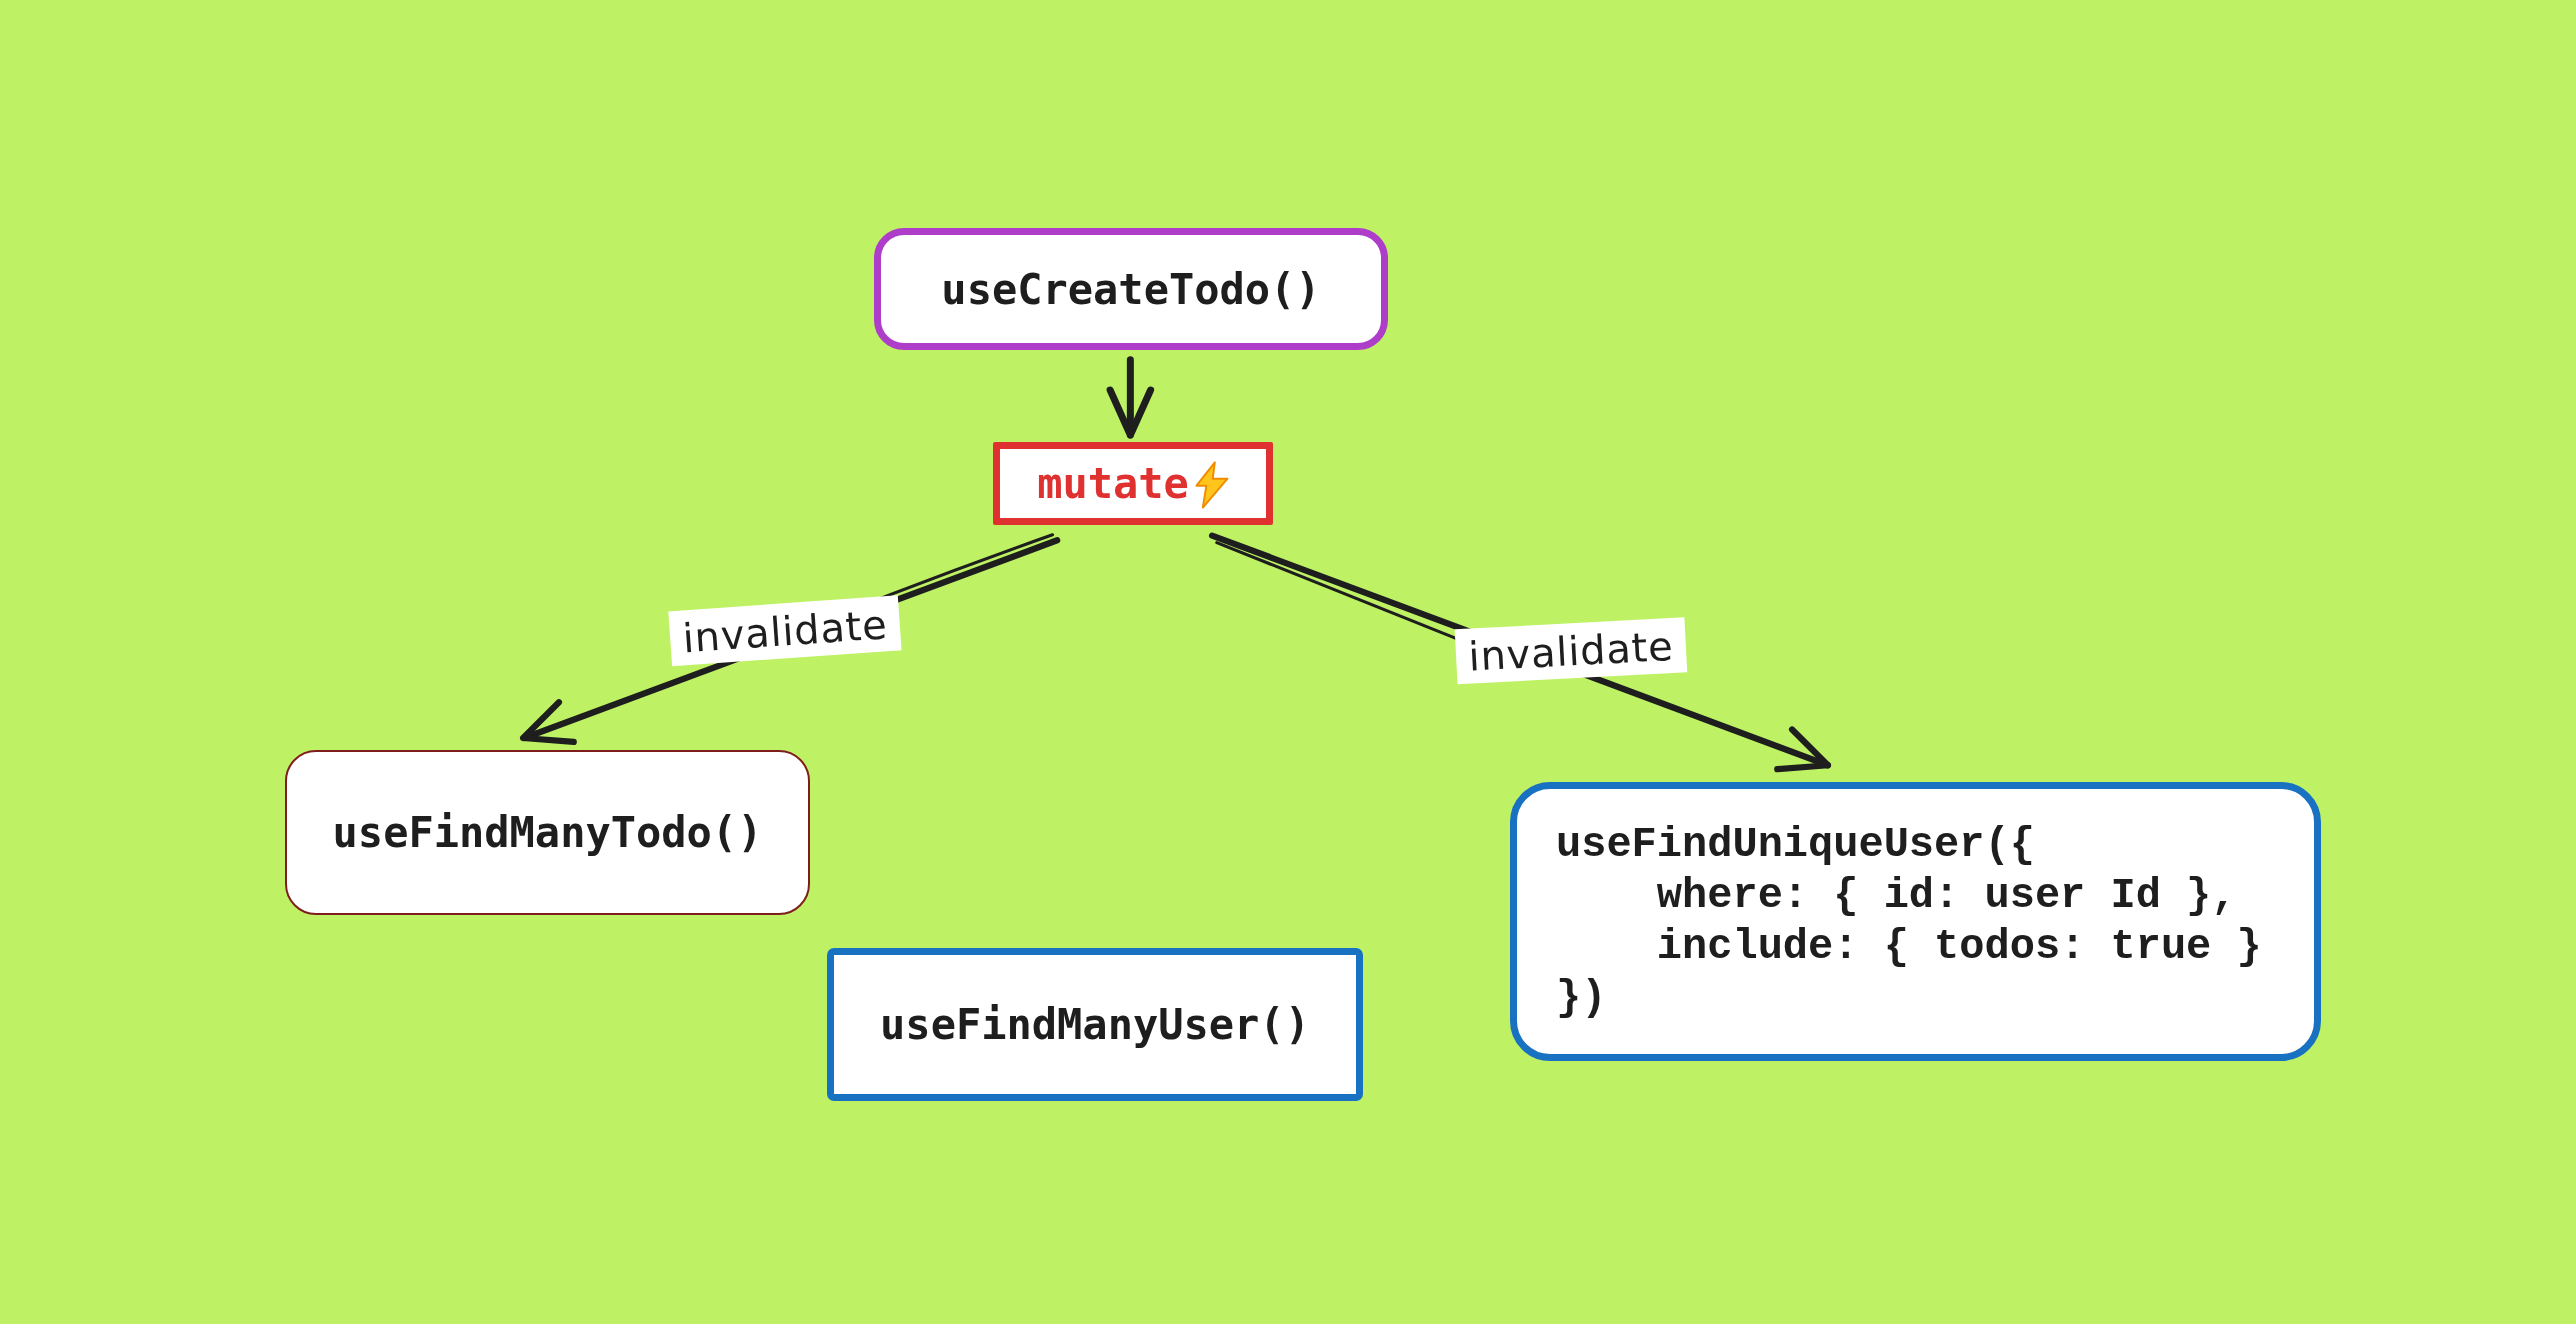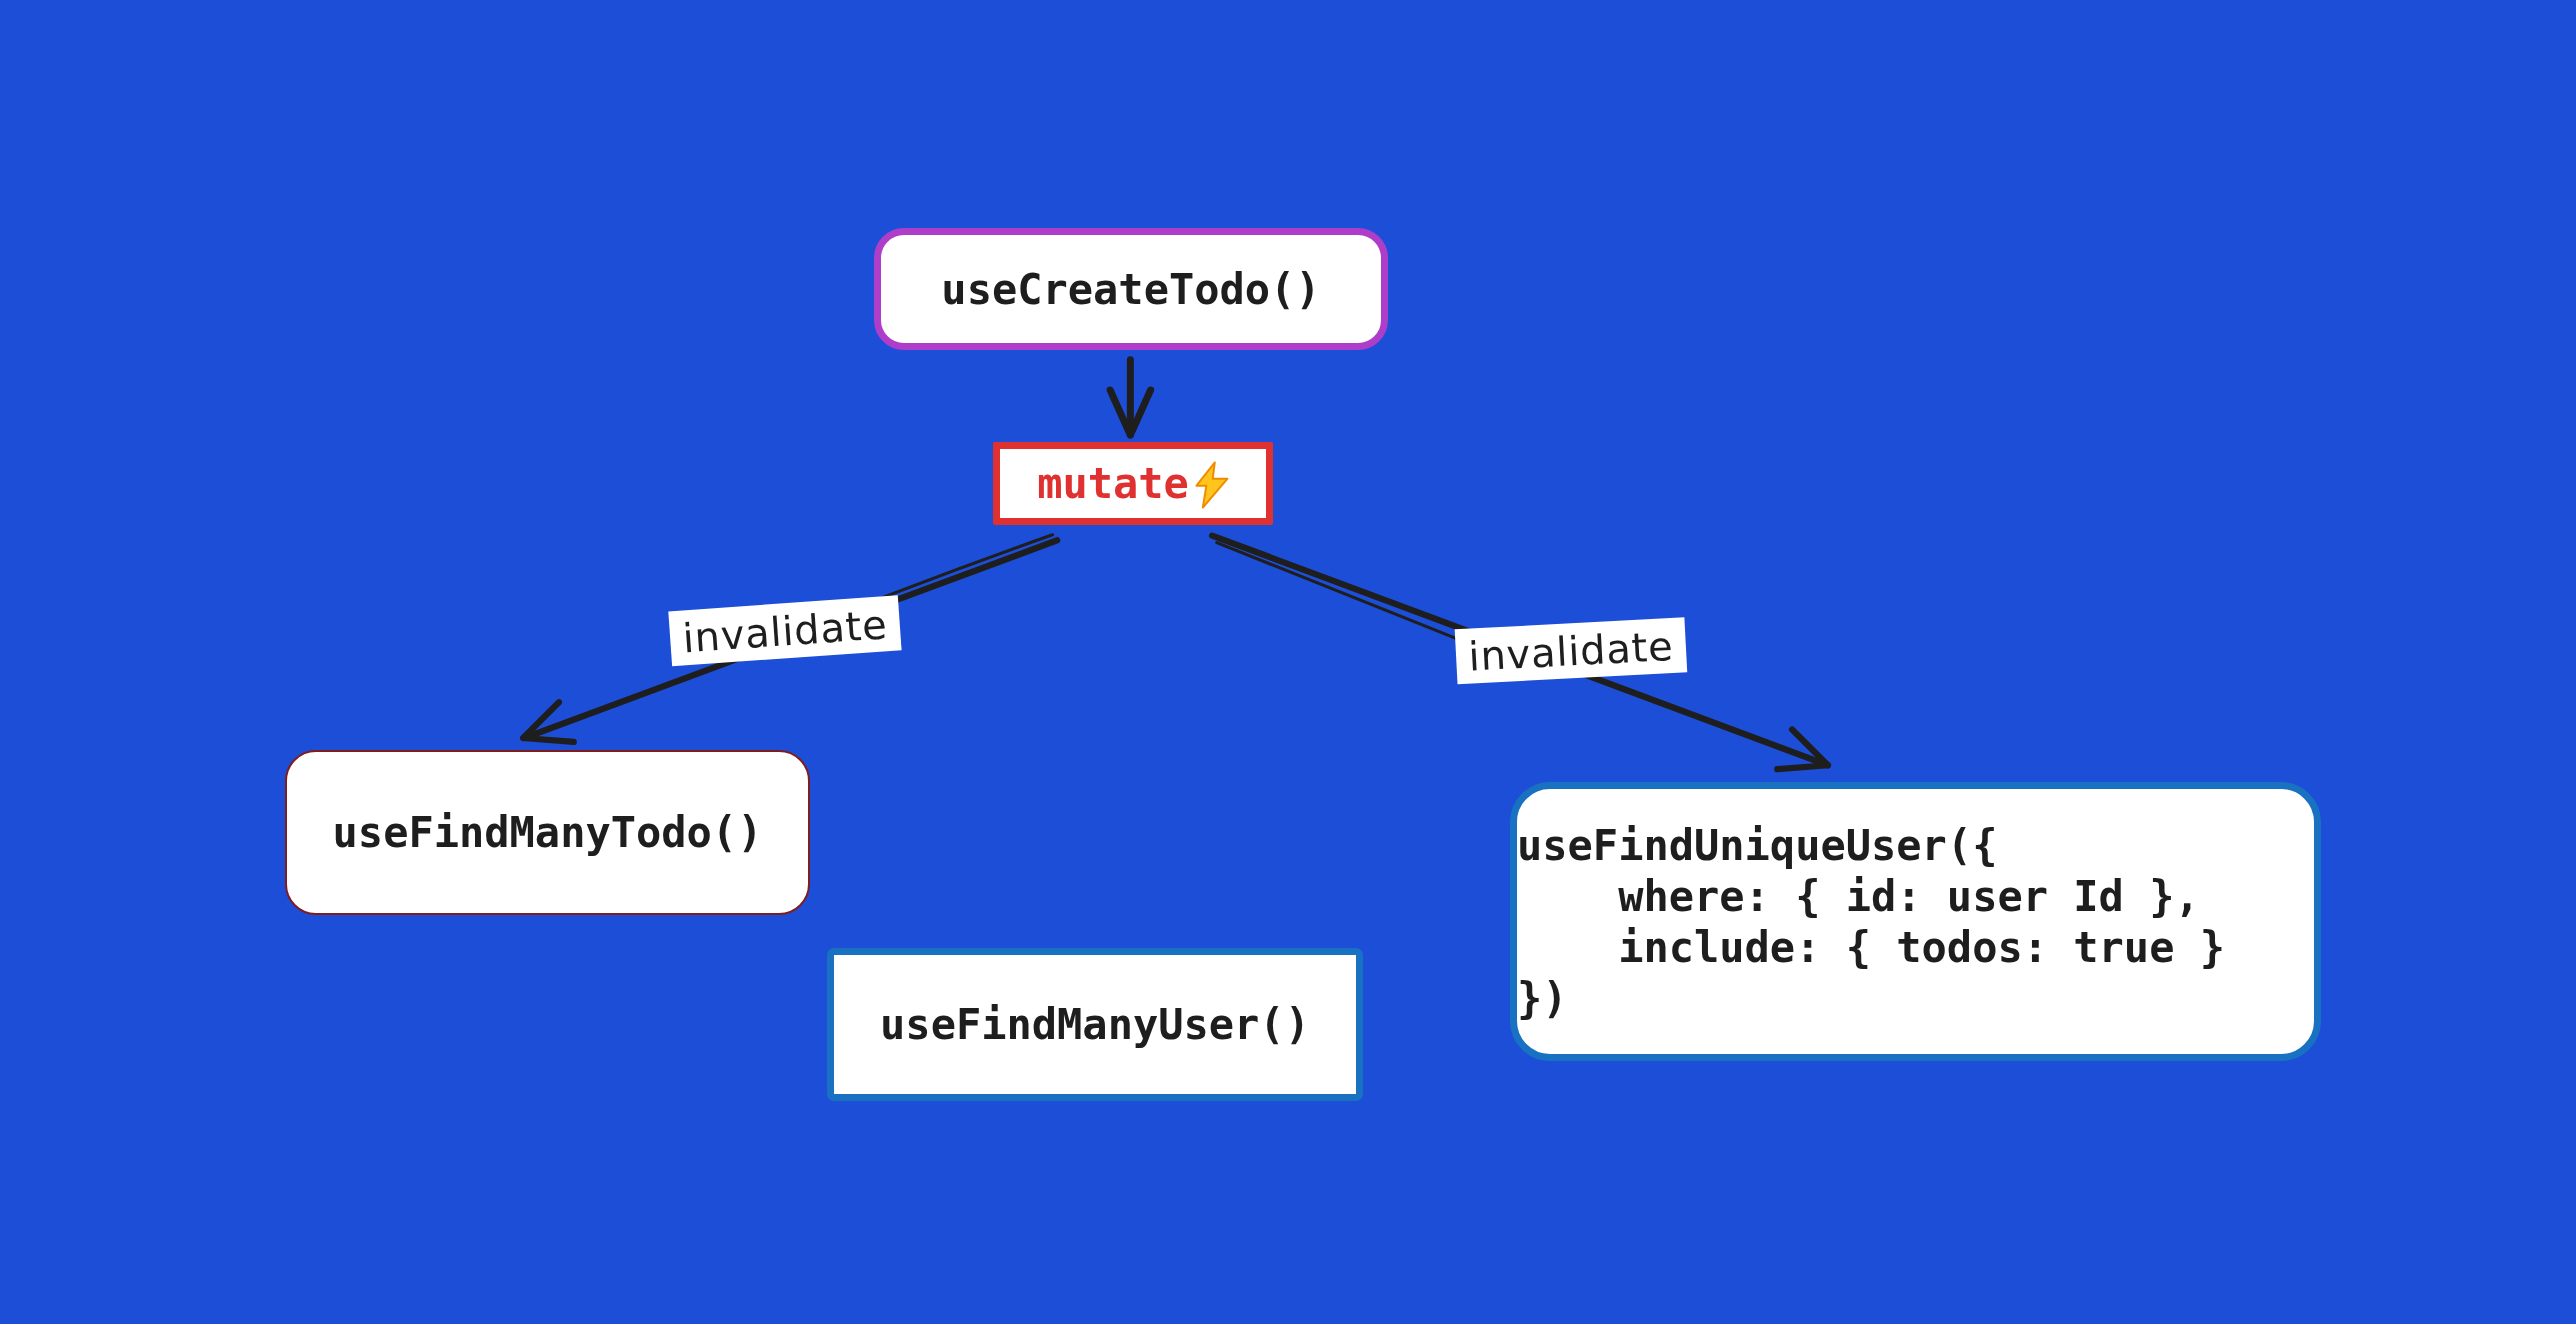--- a/index.html
+++ b/index.html
@@ -7,21 +7,21 @@
     padding: 0;
     background: #ffffff;
     width: 2576px;
     height: 1325px;
     overflow: hidden;
   }
   .canvas {
     position: relative;
     width: 2576px;
     height: 1325px;
-    background: #1d4ed8;
+    background: #bef264;
     font-family: "DejaVu Sans Mono", "Liberation Mono", monospace;
   }
   .edges-svg {
     position: absolute;
     left: 0; top: 0;
     width: 2576px;
     height: 1325px;
     pointer-events: none;
   }
   .edges-svg path {
@@ -62,20 +62,22 @@
     border: 2px solid #7f1d1d;
     border-radius: 31px;
   }
   .node-find-unique-user {
     left: 1510px; top: 782px;
     width: 811px; height: 279px;
     border: 7.8px solid #1971c2;
     border-radius: 40px;
     align-items: center;
     justify-content: flex-start;
+    padding-left: 39px;
+    font-family: Liberation Mono, monospace;
   }
   .node-find-many-user {
     left: 827px; top: 948px;
     width: 536px; height: 153px;
     border: 7px solid #1971c2;
     border-radius: 7px;
   }
   .code-block {
     display: flex;
     flex-direction: column;

